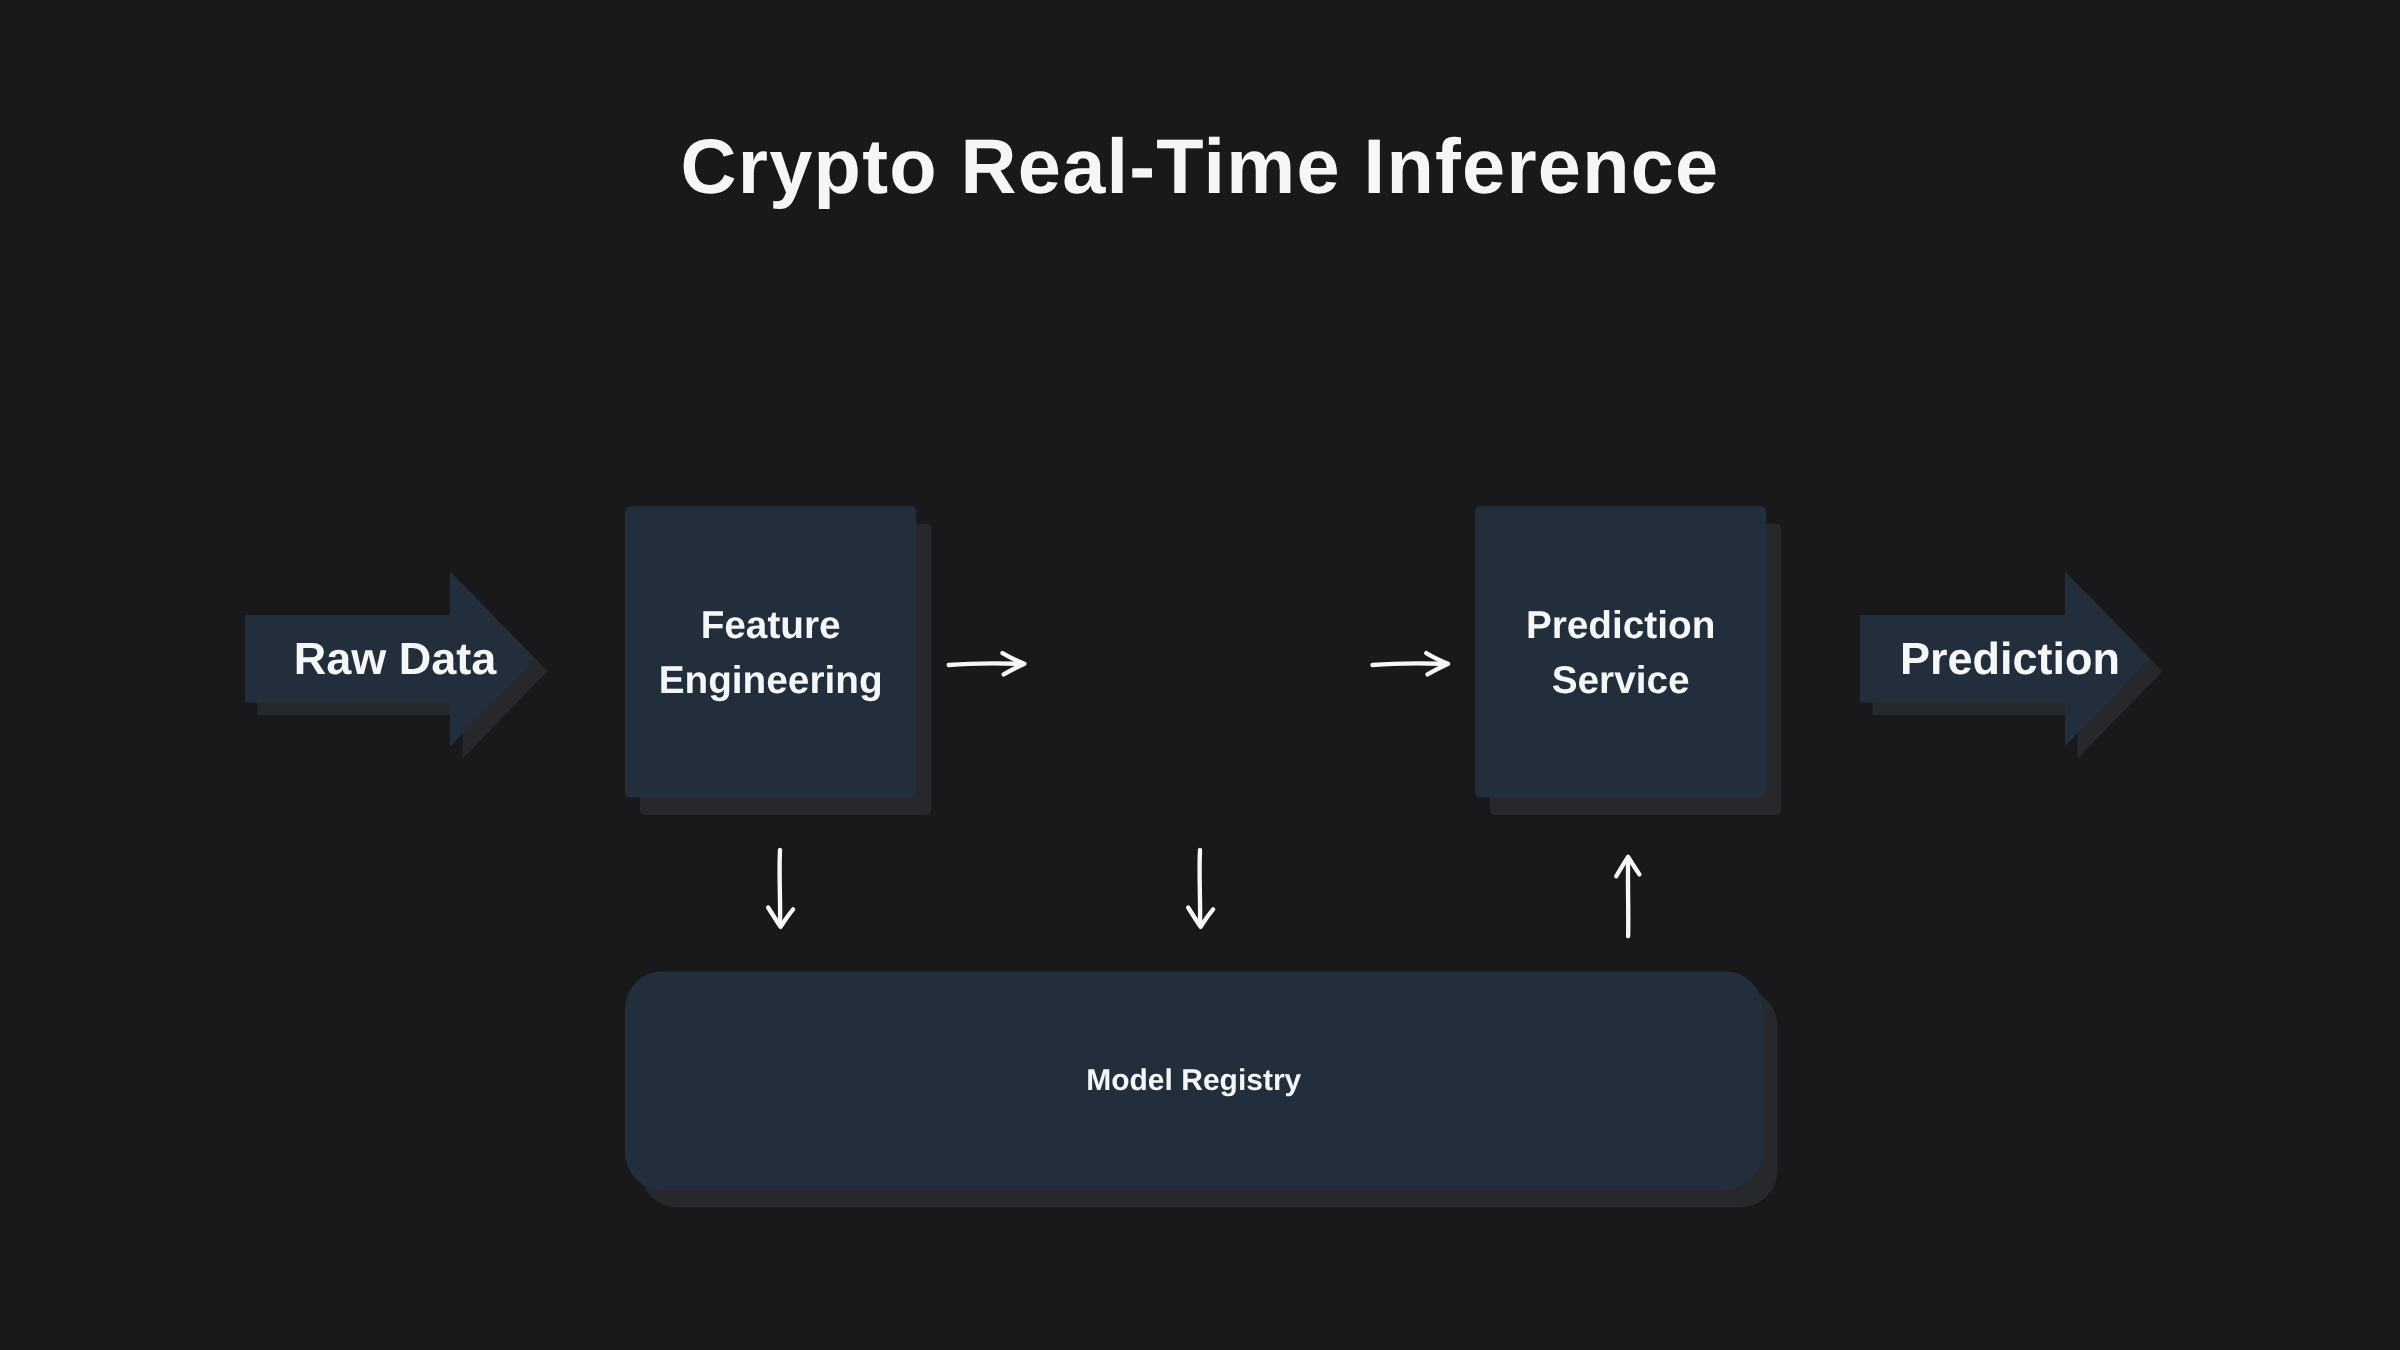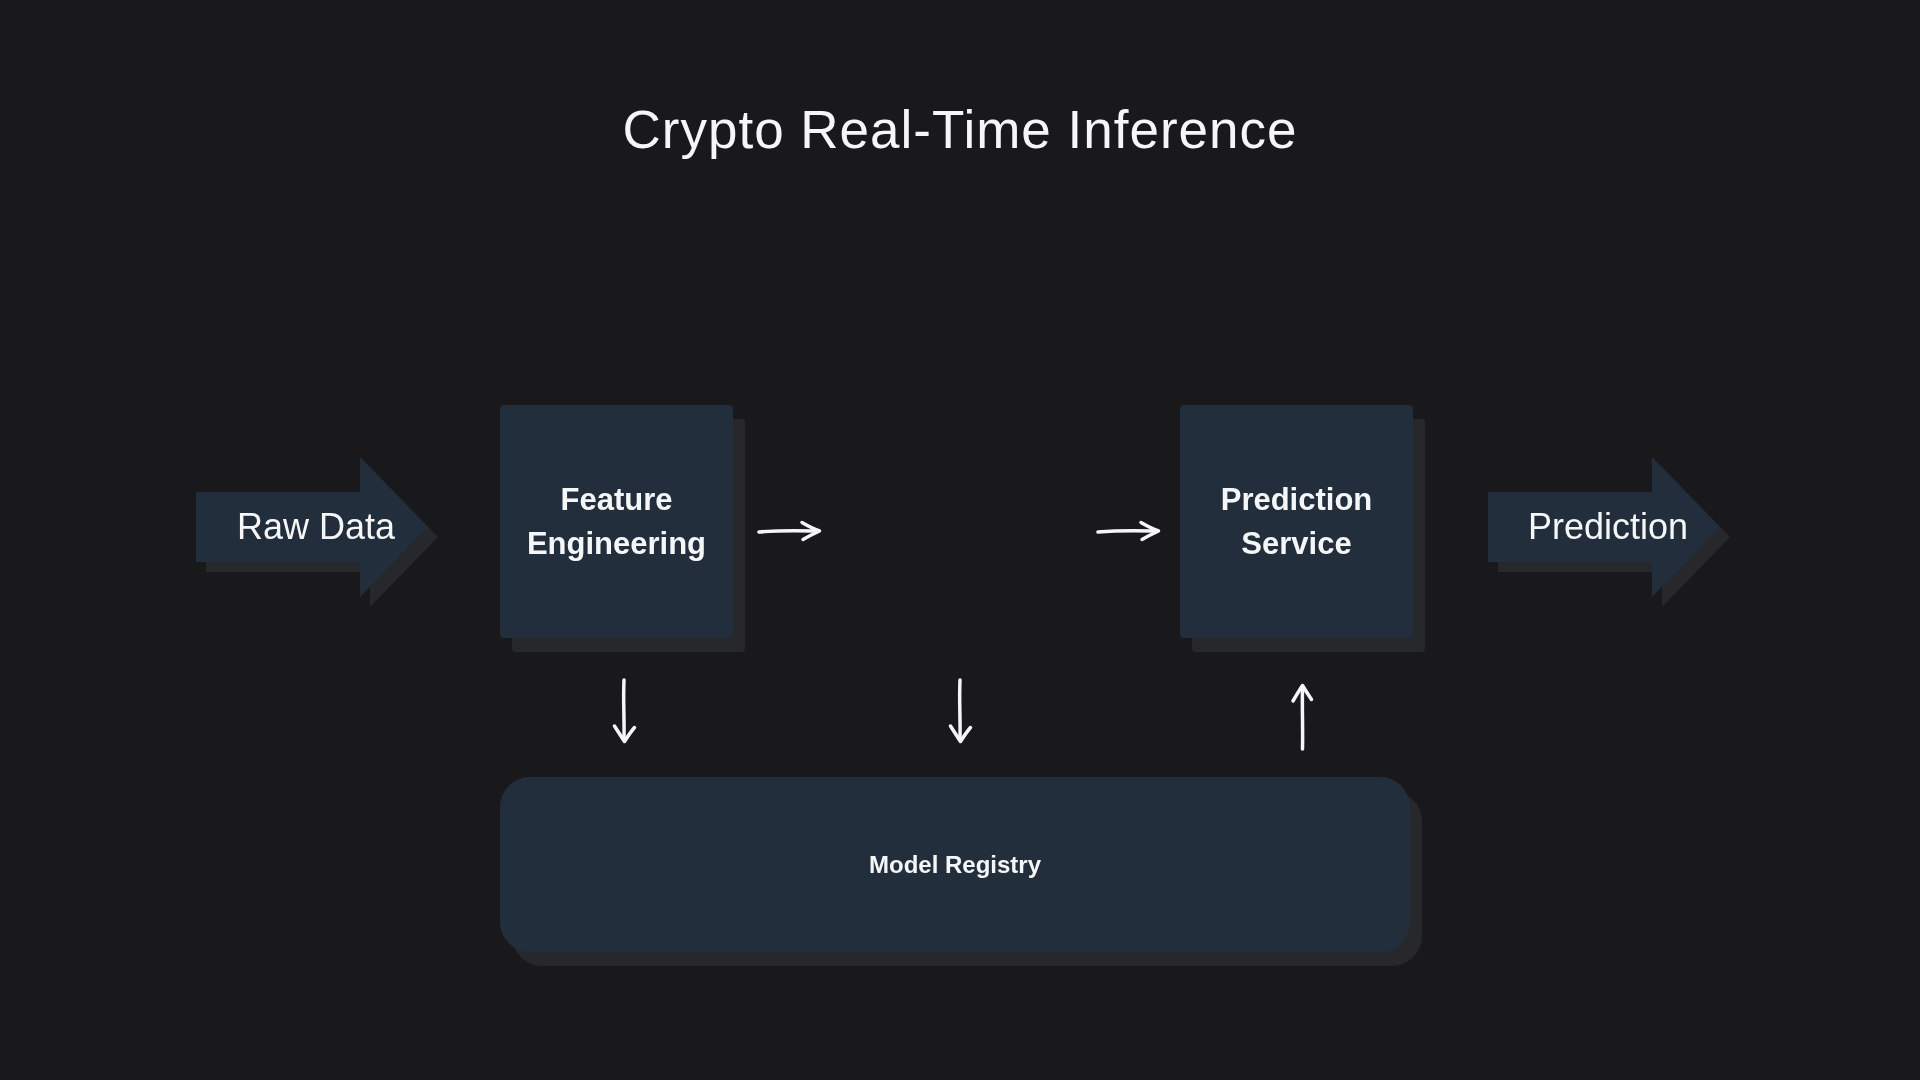--- a/index.html
+++ b/index.html
@@ -15,22 +15,22 @@
     overflow:hidden;
     background:var(--bg);
     font-family:"Liberation Sans", sans-serif;
     color:var(--text);
   }
   .title{
     position:absolute;
     top:103px;left:0;width:1920px;
     margin:0;
     text-align:center;
-    font-size:53px;
-    font-weight:400;
+    font-size:62px;
+    font-weight:700;
     letter-spacing:1px;
     line-height:1;
   }
   .node{
     position:absolute;
     width:233px;height:233px;
     background:var(--node);
     border-radius:4px;
     box-shadow:12px 14px 0 var(--shadow);
     display:flex;align-items:center;justify-content:center;
@@ -51,21 +51,21 @@
     display:flex;align-items:center;justify-content:center;
     font-size:24px;font-weight:700;
   }
   .ribbon{position:absolute;width:245px;height:155px;}
   .ribbon-left{left:196px;top:457px;}
   .ribbon-right{left:1488px;top:457px;}
   .ribbon-label{
     position:absolute;
     width:232px;height:70px;
     display:flex;align-items:center;justify-content:center;
-    font-size:36px;font-weight:400;
+    font-size:36px;font-weight:700;
     white-space:nowrap;
   }
   .ribbon-label-left{left:200px;top:492px;}
   .ribbon-label-right{left:1492px;top:492px;}
   .conn{position:absolute;}
   .conn path{
     stroke:var(--text);
     stroke-width:3.5;
     fill:none;
     stroke-linecap:round;

